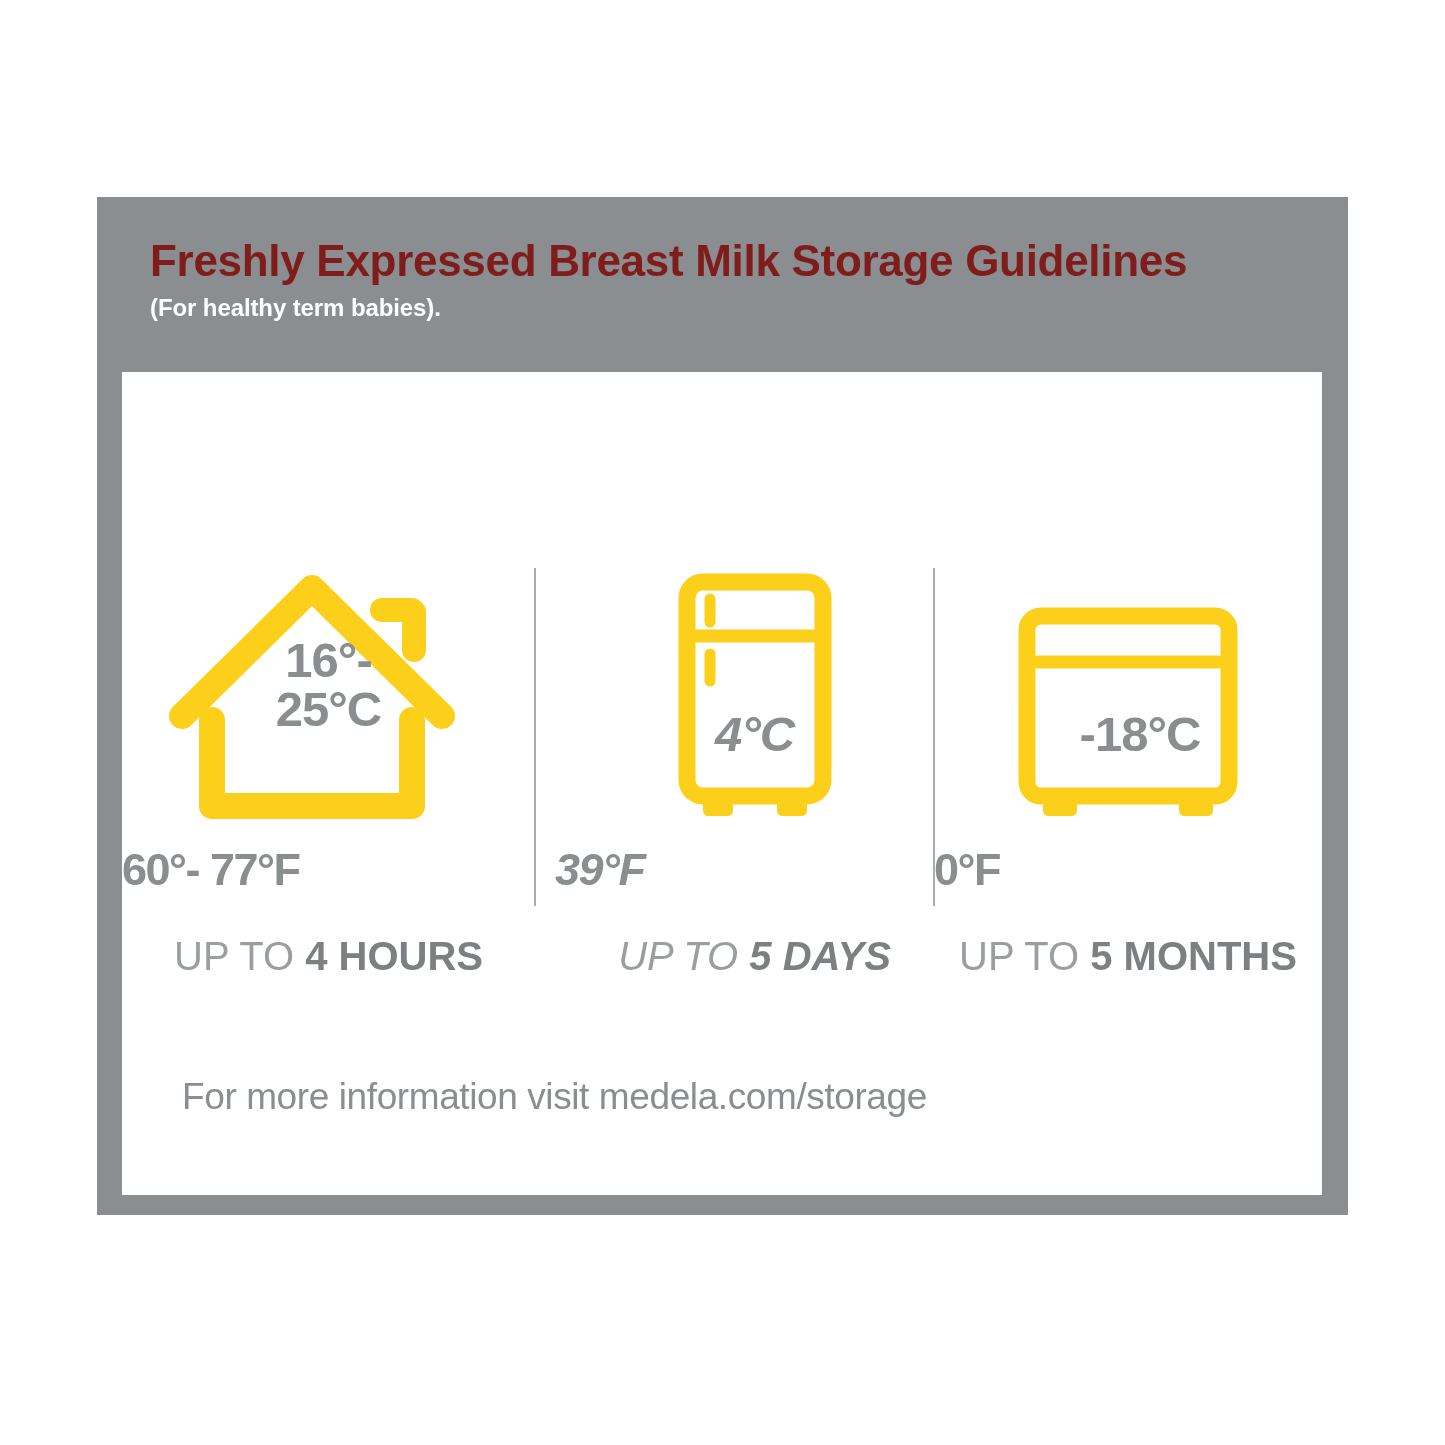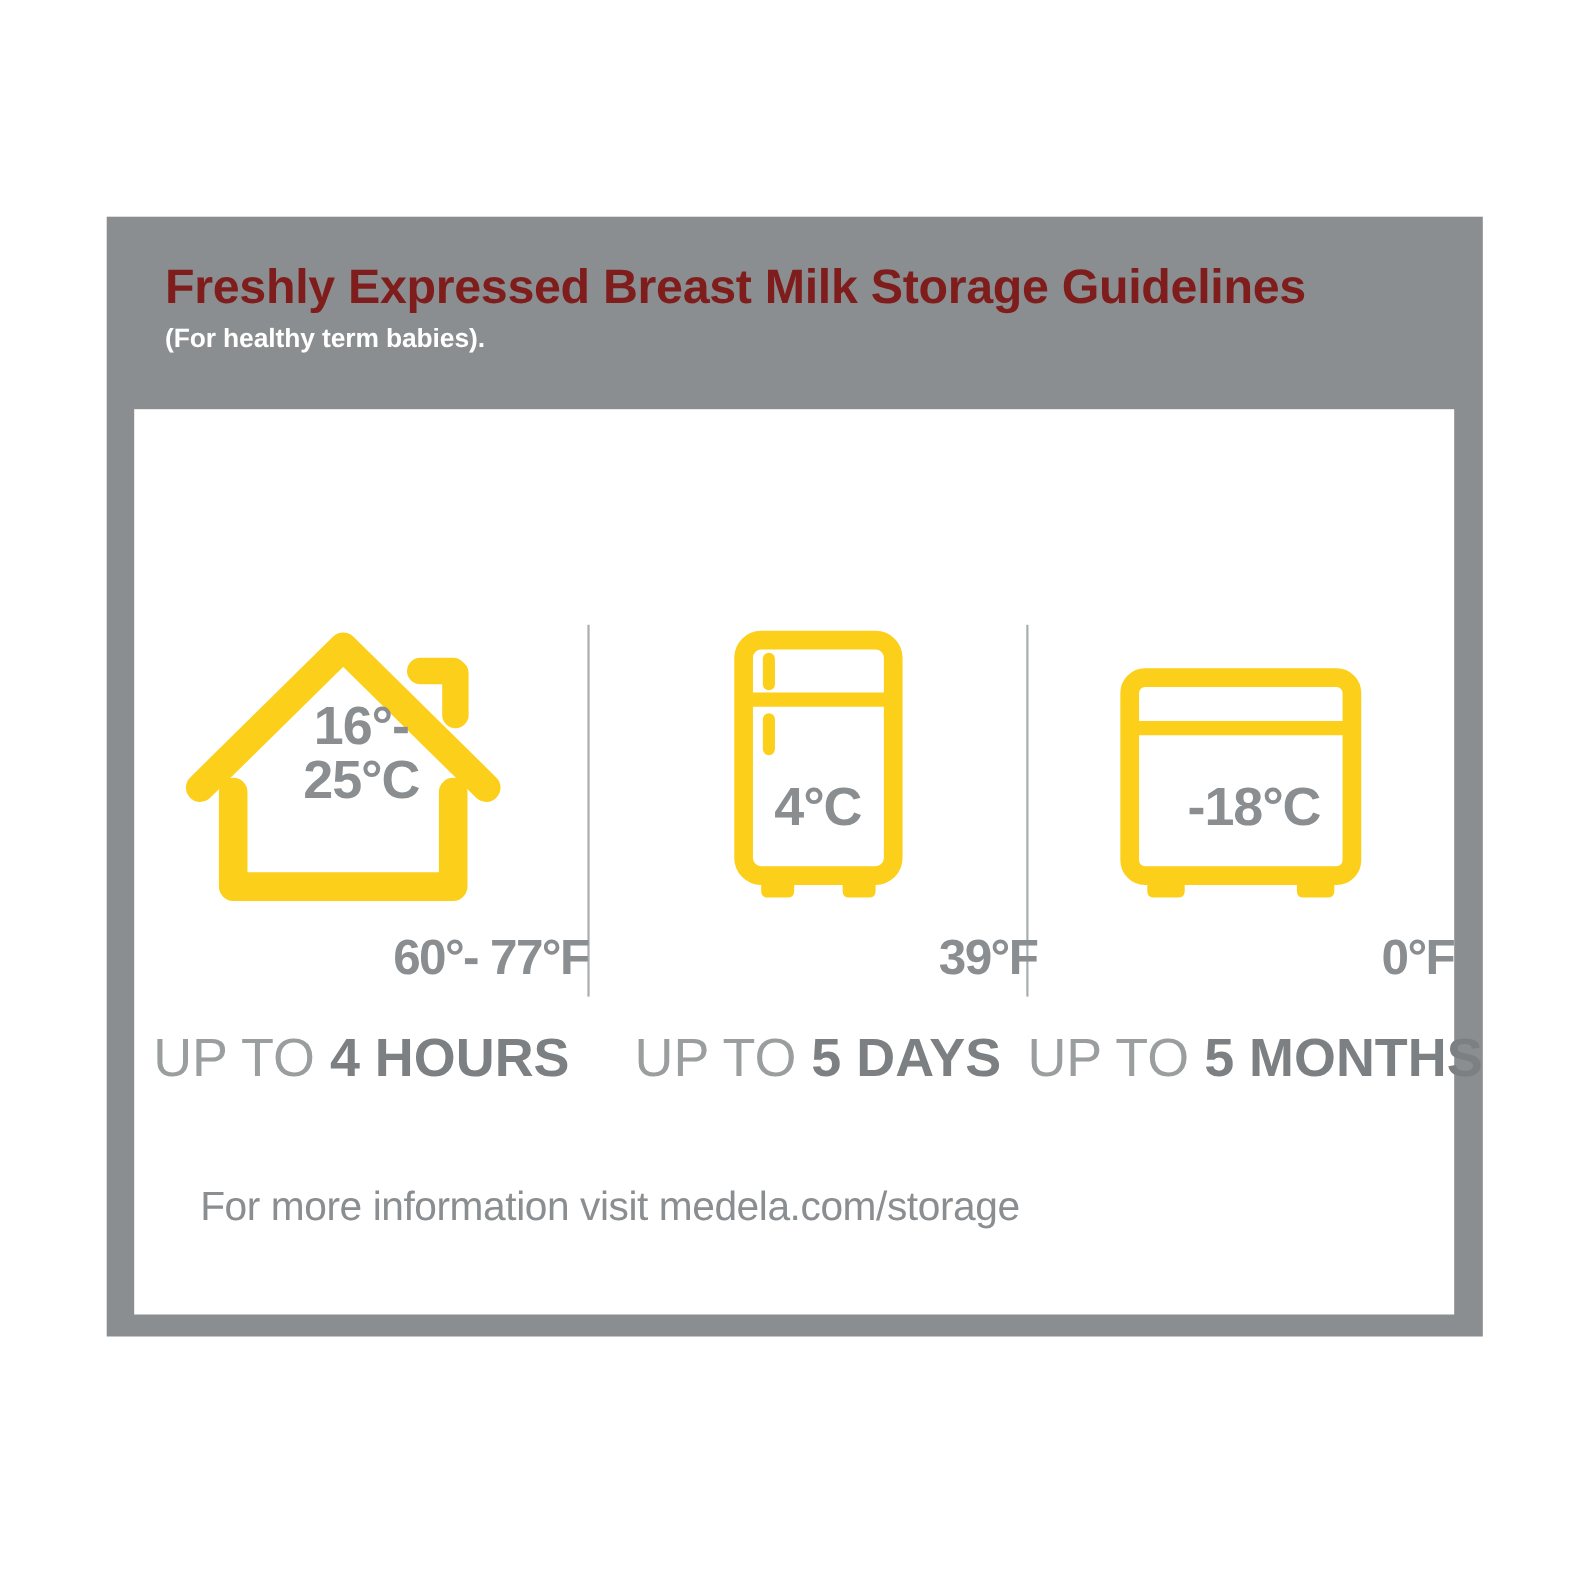--- a/index.html
+++ b/index.html
@@ -54,21 +54,21 @@
   .columns{
     position:absolute;
     left:122px;top:372px;
     width:1400px;height:823px;
   }
   .col{
     position:absolute;
     top:0;height:823px;
   }
   .col-a{left:0px;width:413px;}
-  .col-b{left:422px;width:399px;}
+  .col-b{left:433px;width:399px;font-style:italic;}
   .col-c{left:812px;width:388px;}
 
   .divider{
     position:absolute;
     top:196px;
     width:2px;height:338px;
     background:#a9adaf;
   }
   .div-1{left:412px;}
   .div-2{left:811px;}
@@ -89,35 +89,35 @@
     letter-spacing:-1px;
     text-align:center;
     line-height:1.0;
   }
 
   
   .temp-f{
     position:absolute;
     top:472px;
     width:100%;
-    text-align:right;
+    text-align:left;
     color:#8a8e90;
     font-size:45px;
     font-weight:bold;
     letter-spacing:-1.5px;
   }
 
   
   .duration{
     position:absolute;
     top:562px;
     width:100%;
     text-align:center;
     color:#8a8e90;
-    font-size:49px;
+    font-size:40px;
     letter-spacing:0px;
     white-space:nowrap;
   }
   .duration .lite{font-weight:normal;color:#9a9e9f;}
   .duration .strong{font-weight:bold;color:#7d8082;}
 
   
   .footer{
     position:absolute;
     left:182px;top:1076px;

